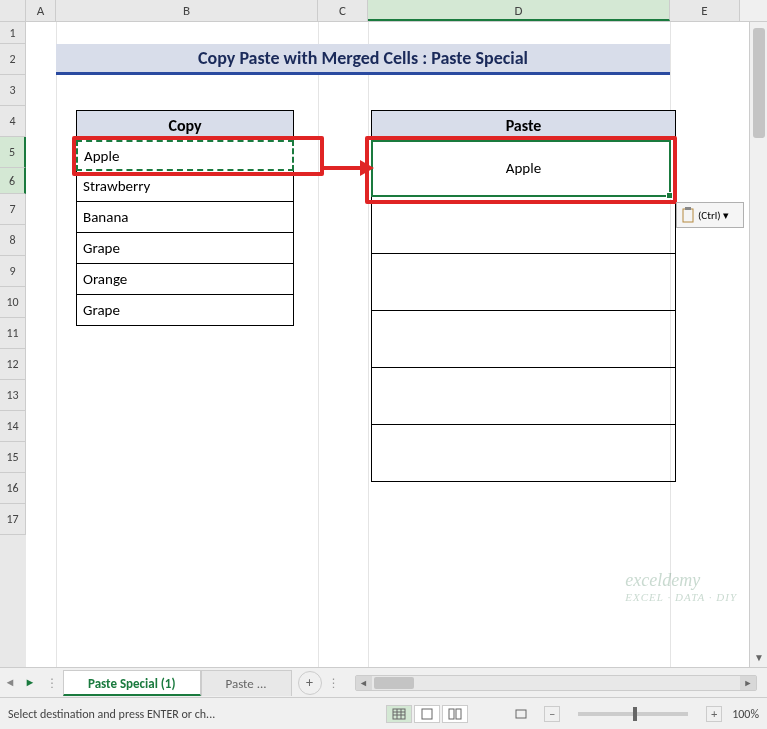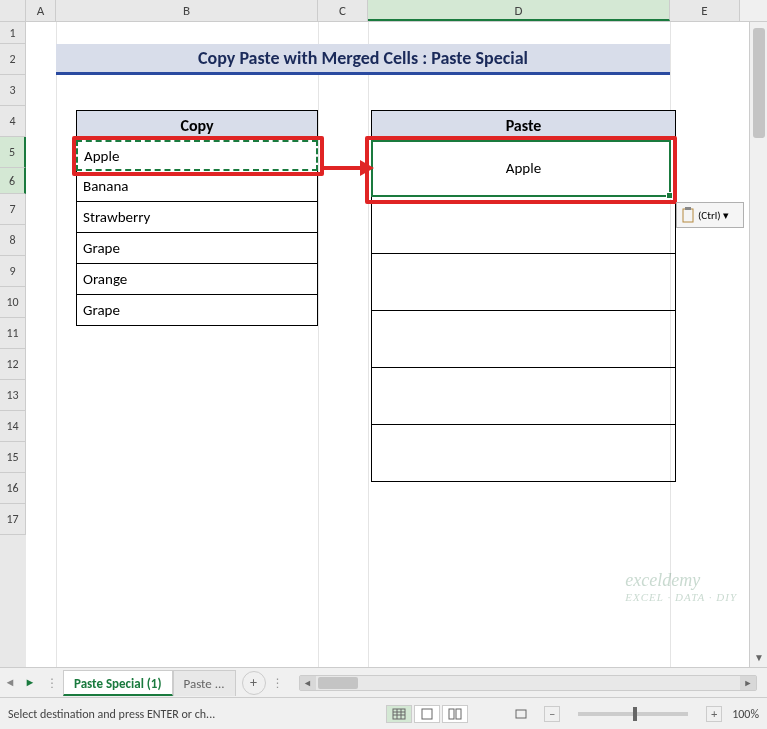--- a/index.html
+++ b/index.html
@@ -27,21 +27,21 @@
 
   .cells { position: relative; flex: 1; background: #fff; }
 
   .title-banner {
     position: absolute; left: 30px; top: 22px; width: 614px; height: 31px;
     background: #d8ddea; display: flex; align-items: center; justify-content: center;
     font-size: 18px; font-weight: bold; color: #1a2a5a;
     border-bottom: 3px solid #2a4aa0;
   }
 
-  .copy-table { position: absolute; left: 50px; top: 88px; width: 242px; }
+  .copy-table { position: absolute; left: 50px; top: 88px; width: 218px; }
   .paste-table { position: absolute; left: 345px; top: 88px; width: 305px; }
 
   .tbl-header {
     height: 30px; background: #d8ddea; border: 1.5px solid #000;
     display: flex; align-items: center; justify-content: center;
     font-weight: bold; font-size: 16px;
   }
   .tbl-cell {
     height: 31px; border: 1px solid #000; border-top: none;
     padding-left: 6px; display: flex; align-items: center; font-size: 15px;
@@ -75,21 +75,21 @@
 
   
   .vscroll { position: absolute; right: 0; top: 0; width: 18px; bottom: 0; background: #f0f0f0; border-left: 1px solid #ccc; }
   .vthumb { position: absolute; top: 6px; left: 3px; width: 12px; height: 110px; background: #c4c4c4; border-radius: 3px; }
   .vbtn { position: absolute; left: 0; width: 18px; height: 18px; background: #f0f0f0; text-align: center; font-size: 10px; line-height: 18px; color: #666; }
 
   
   .tabs-bar { height: 30px; background: #f0f0f0; border-top: 1px solid #ccc; display: flex; align-items: center; position: relative; }
   .tab-nav { width: 20px; text-align: center; color: #888; font-size: 11px; cursor: pointer; }
   .tab-nav.enabled { color: #1a7a3e; }
-  .sheet-tab { padding: 0 10px; height: 26px; line-height: 26px; font-size: 13px; border: 1px solid #ccc; border-bottom: none; background: #fff; cursor: pointer; position: relative; }
+  .sheet-tab { padding: 0 24px; height: 26px; line-height: 26px; font-size: 13px; border: 1px solid #ccc; border-bottom: none; background: #fff; cursor: pointer; position: relative; }
   .sheet-tab.active { color: #1a7a3e; font-weight: bold; border-bottom: 2px solid #1a7a3e; }
   .sheet-tab.inactive { background: #e8e8e8; color: #666; }
   .add-sheet { width: 24px; height: 24px; border: 1px solid #ccc; border-radius: 50%; text-align: center; line-height: 22px; margin-left: 6px; color: #666; cursor: pointer; }
   .hscroll { flex: 1; height: 16px; margin: 0 10px; background: #e8e8e8; border: 1px solid #ccc; position: relative; border-radius: 2px; }
   .hbtn { position: absolute; width: 16px; height: 14px; background: #d8d8d8; text-align: center; font-size: 9px; line-height: 14px; color: #666; }
   .hthumb { position: absolute; left: 18px; top: 1px; width: 40px; height: 12px; background: #c4c4c4; border-radius: 2px; }
   .drag-dots { color: #999; font-size: 12px; margin: 0 6px; letter-spacing: -1px; }
 
   
   .status-bar { height: 32px; background: #f0f0f0; border-top: 1px solid #ccc; display: flex; align-items: center; font-size: 12px; color: #444; padding: 0 8px; gap: 10px; }
@@ -151,22 +151,22 @@
         <div class="gf-v" style="left:292px"></div>
         <div class="gf-v" style="left:342px"></div>
         <div class="gf-v" style="left:644px"></div>
       </div>
 
       <div class="title-banner">Copy Paste with Merged Cells : Paste Special</div>
 
       <div class="copy-table">
         <div class="tbl-header">Copy</div>
         <div class="tbl-cell ants">Apple</div>
+        <div class="tbl-cell">Strawberry</div>
         <div class="tbl-cell">Banana</div>
-        <div class="tbl-cell">Strawberry</div>
         <div class="tbl-cell">Grape</div>
         <div class="tbl-cell">Orange</div>
         <div class="tbl-cell">Grape</div>
       </div>
 
       <div class="paste-table">
         <div class="tbl-header">Paste</div>
         <div class="tbl-cell">Apple</div>
         <div class="tbl-cell"></div>
         <div class="tbl-cell"></div>

